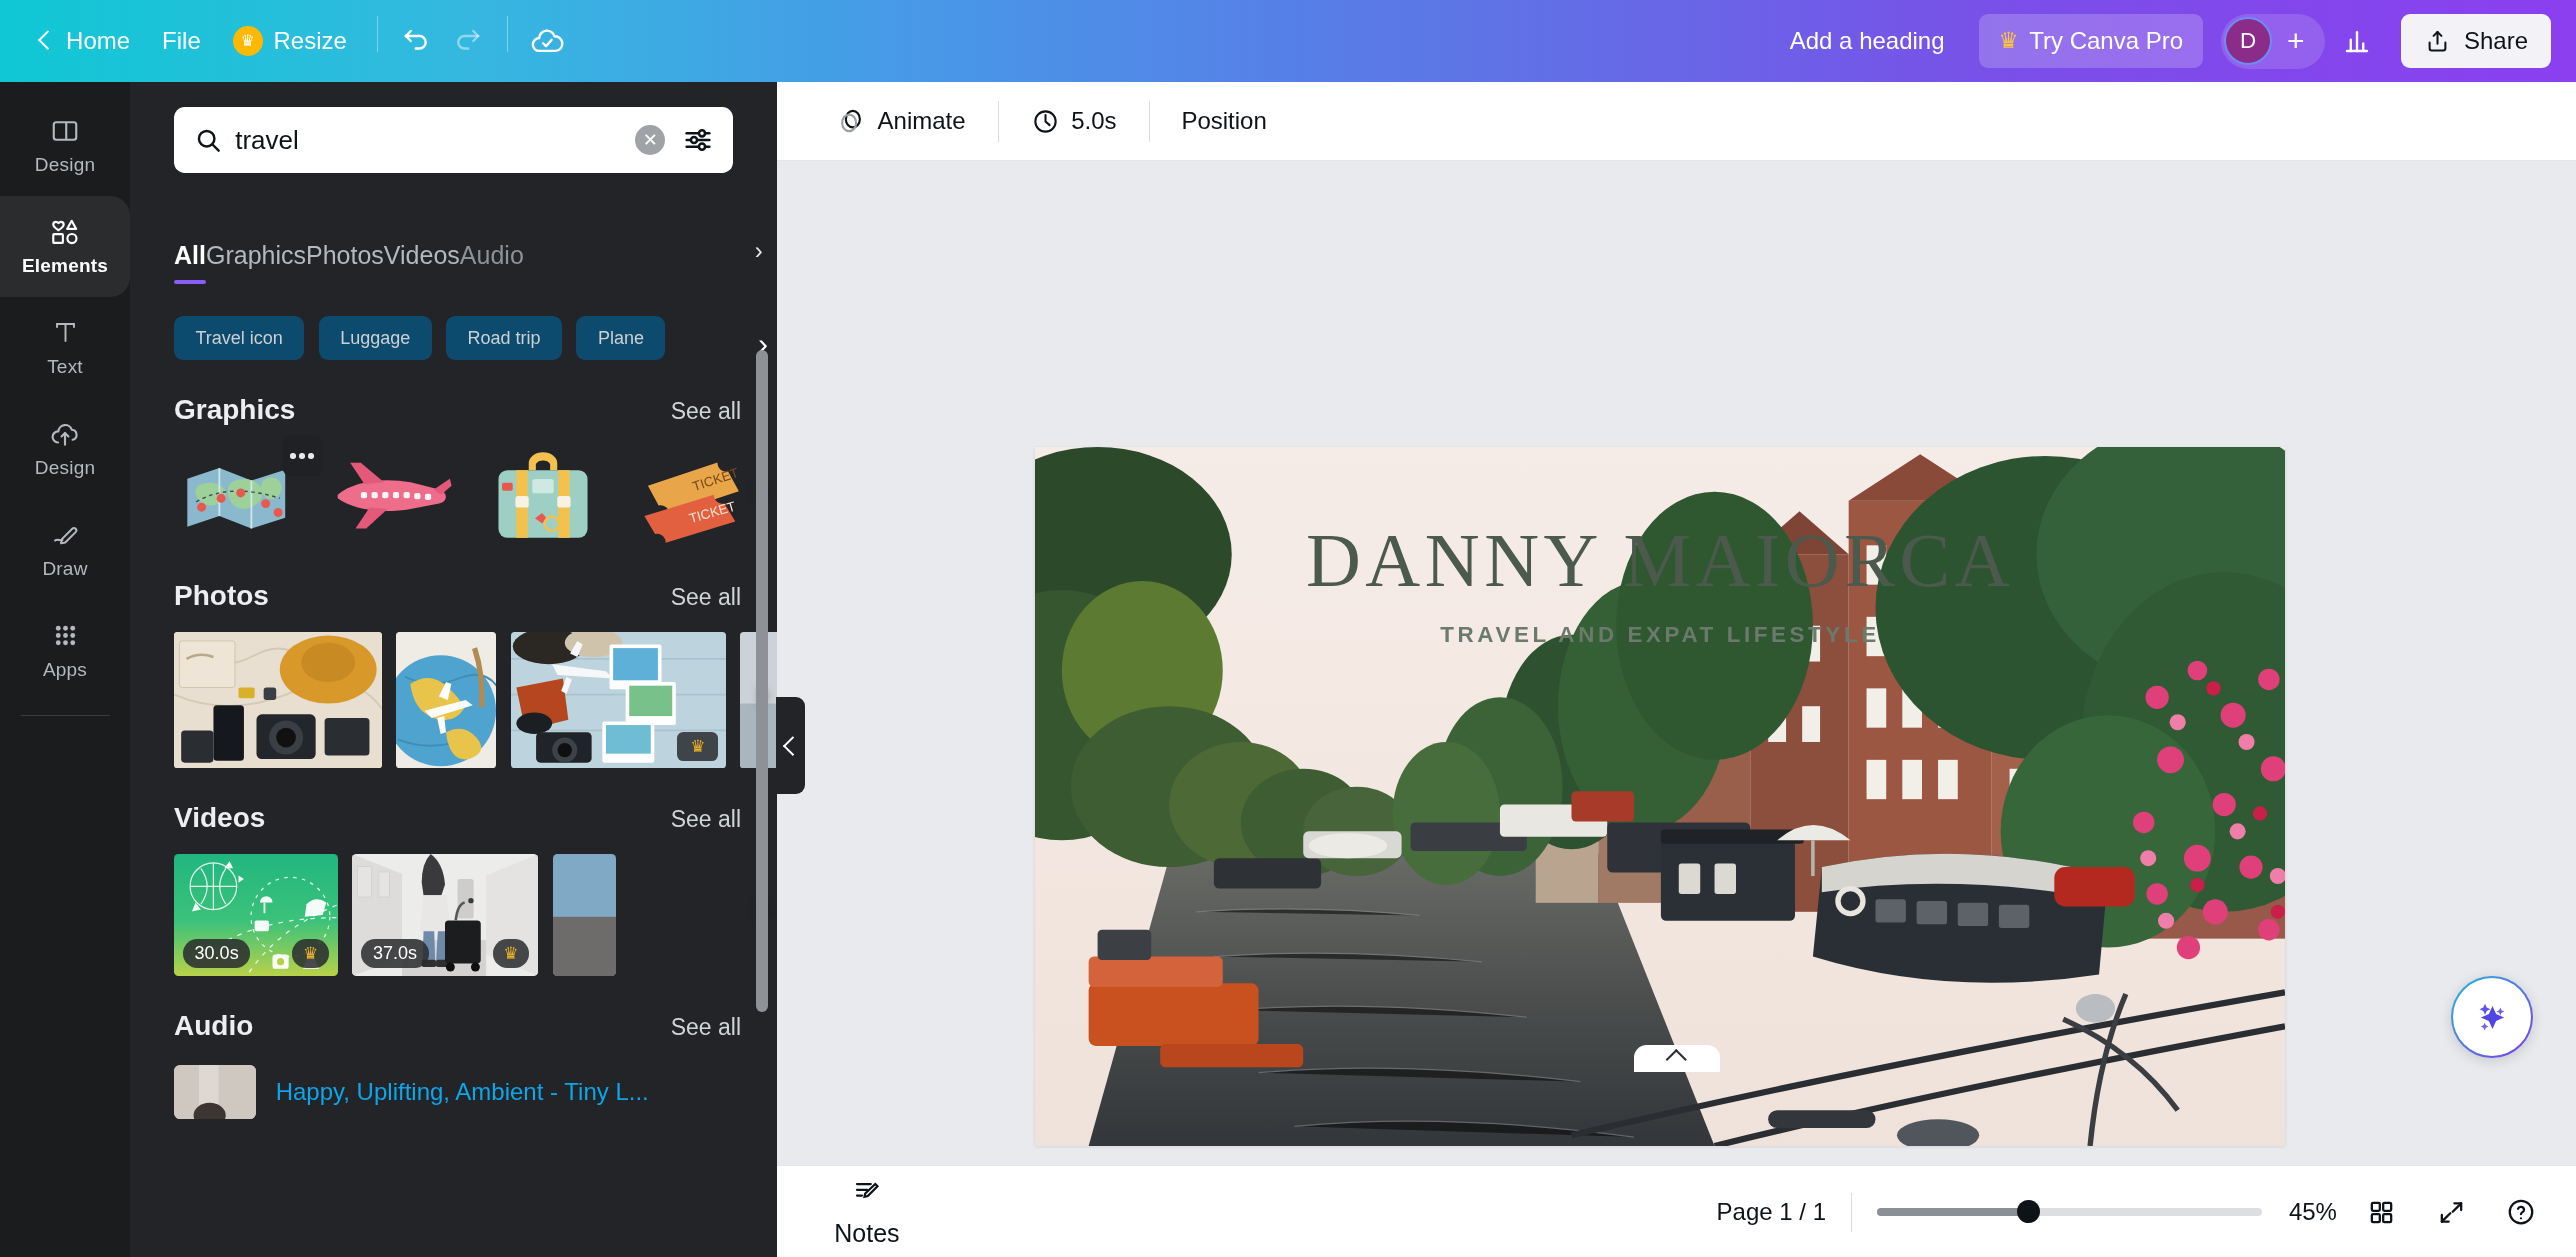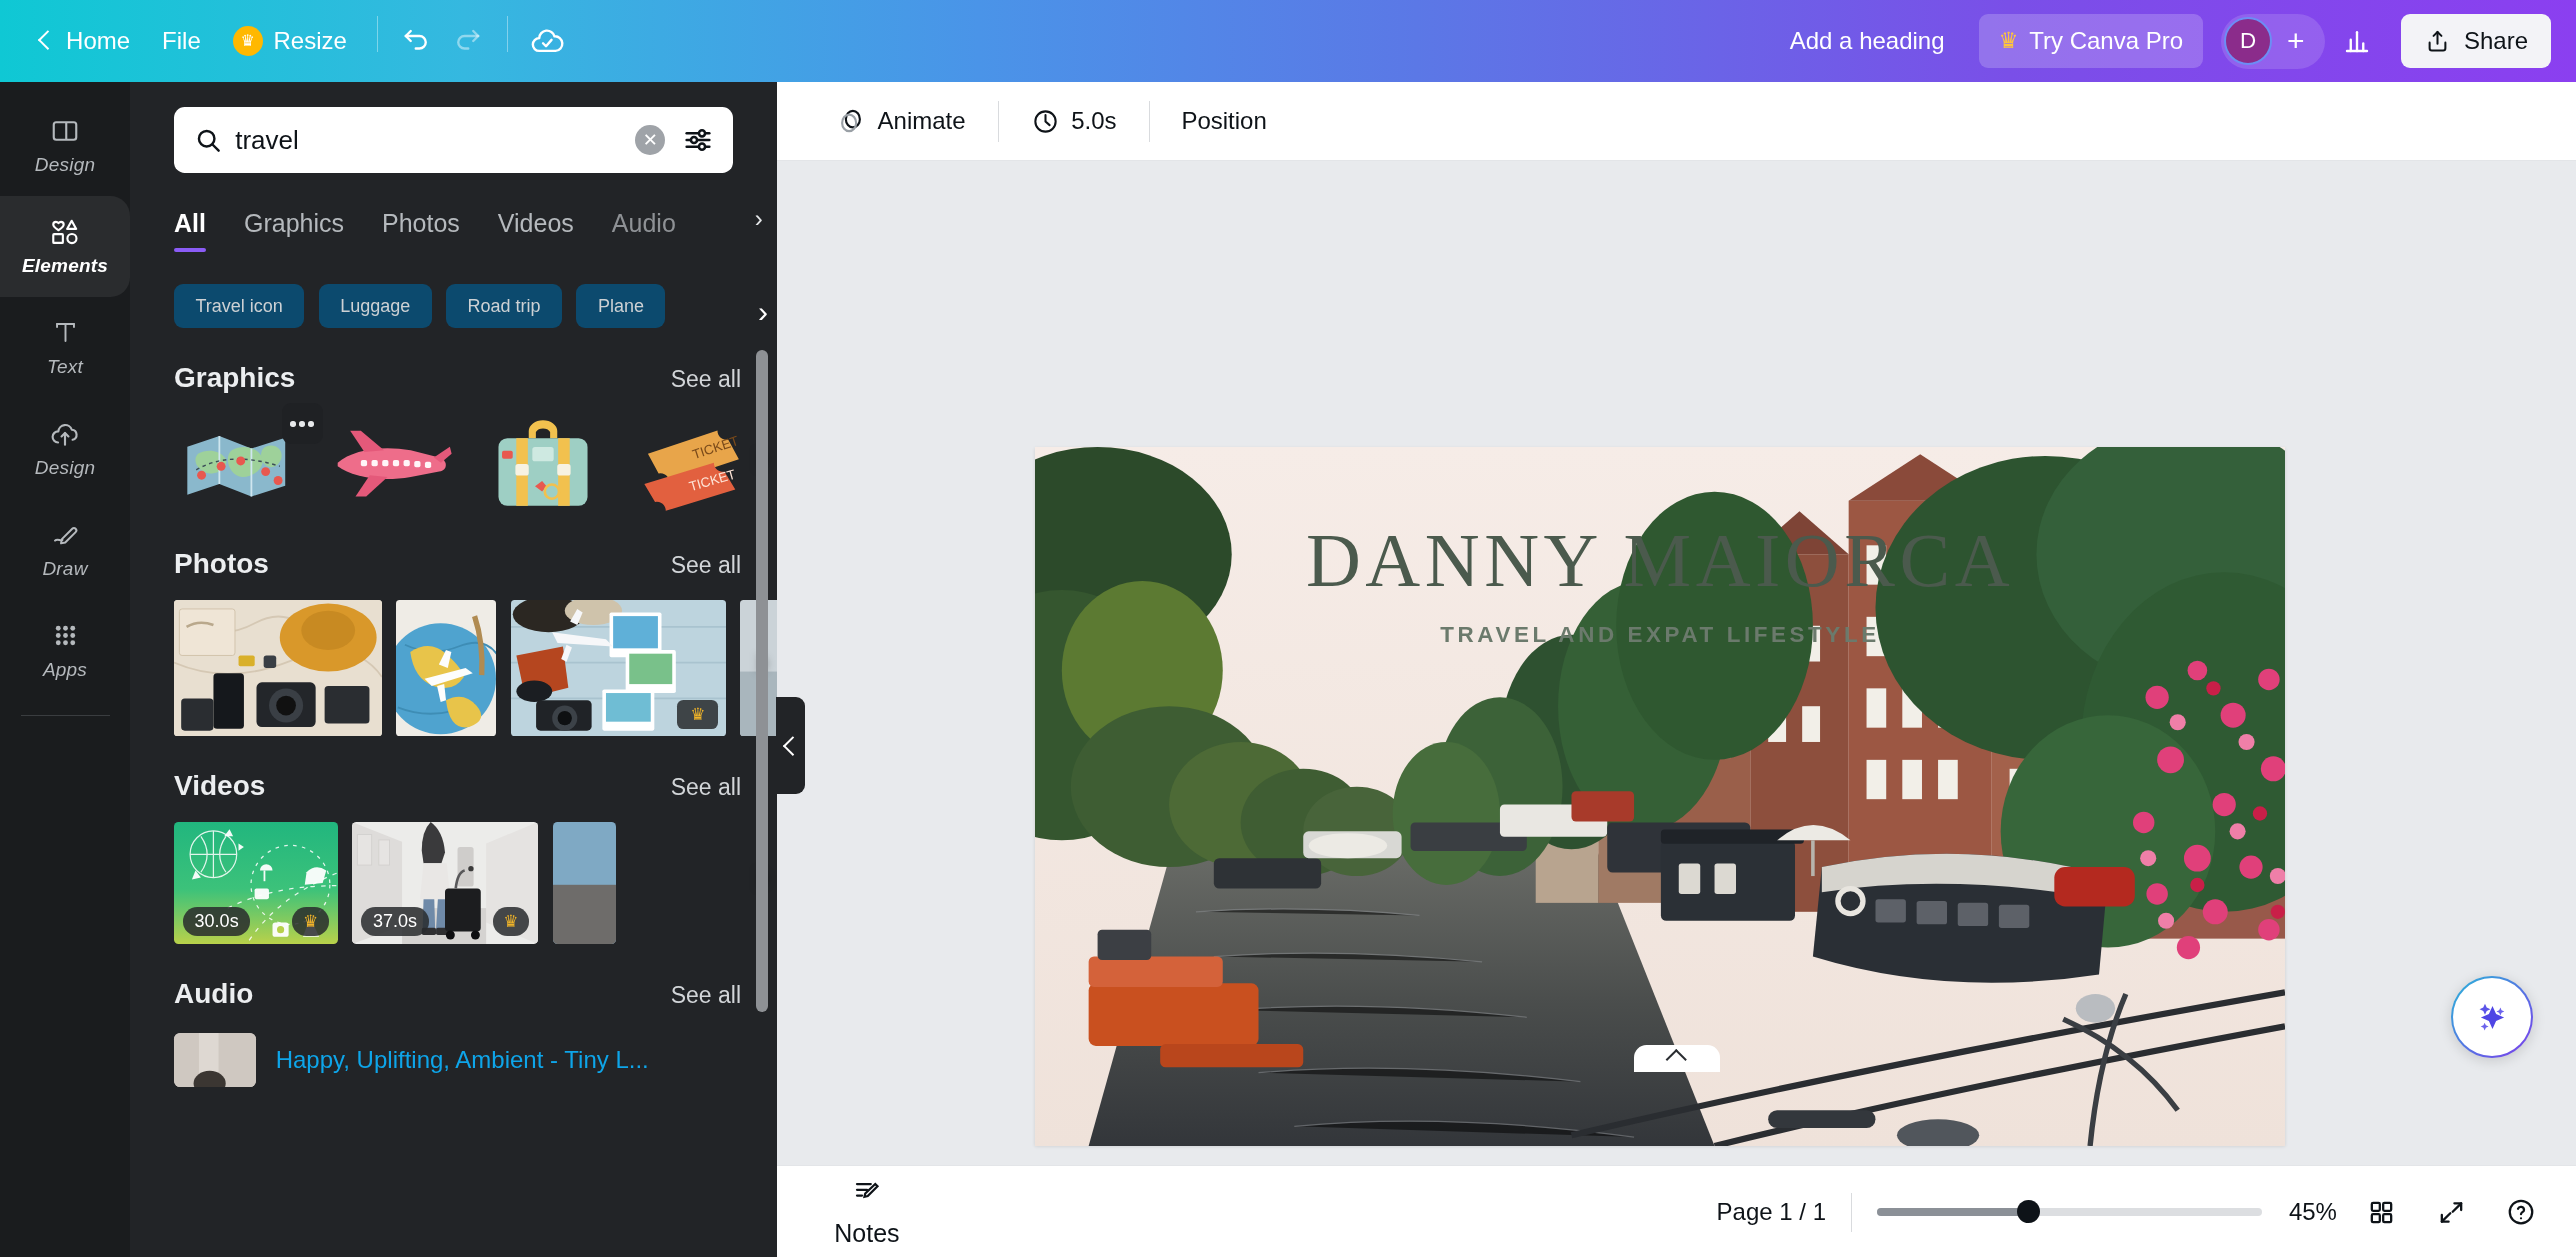--- a/index.html
+++ b/index.html
@@ -73,21 +73,21 @@
 
   
   .rail {
     width: 130px; flex:0 0 130px; background:#1a1c1e;
     display:flex; flex-direction:column; align-items:center;
     padding-top: 12.5px; position:relative; z-index: 30;
   }
   .rail-item {
     width: 130px; height: 101px; display:flex; flex-direction:column;
     align-items:center; justify-content:center; gap:6.3px; cursor:pointer;
-    color:#b5b9bd; position:relative;font-style:italic;
+    color:#b5b9bd; position:relative;
   }
   .rail-item .rl { font-size: 19px; letter-spacing:0.2px; }
   .rail-item.active { background:#2a2c2e; color:#fff; border-radius: 0 19.7px 19.7px 0; }
   .rail-item.active .rl { color:#fff; font-weight:600; }
   .rail-sep { width: 89px; height:0.9px; background:#3a3d40; margin: 14.3px 0; }
   .rail-icon { width:34px; height:34px; display:flex; align-items:center; justify-content:center; }
   .rail-icon svg { display:block; }
 
   
   .panel {
@@ -107,22 +107,22 @@
     flex:1; border:0; outline:0; font-size:26px; color:#0e1318;
     font-family:"Liberation Sans", sans-serif; background:transparent;
   }
   .clear-btn {
     width:30px;height:30px;border-radius:50%;background:#9fa3a8;color:#fff;
     display:flex;align-items:center;justify-content:center;font-size:18px;cursor:pointer;flex:0 0 30px;
   }
   .filter-btn { width:41px;height:41px;display:flex;align-items:center;justify-content:center;cursor:pointer; flex:0 0 41px;}
 
   .tabs {
-    display:flex; align-items:flex-end; gap: 38px; padding: 36px 0 0 44px;
-    position:relative; color:#b5b9bd; font-size:25px;
+    display:flex; align-items:flex-end; padding: 36px 0 0 44px;
+    position:relative; color:#b5b9bd; font-size:25px;margin-top:32px;
   }
   .tab { padding-bottom: 14.3px; cursor:pointer; white-space:nowrap; position:relative; }
   .tab.active { color:#fff; font-weight:600; }
   .tab.active::after {
     content:''; position:absolute; left:0; right:0; bottom:0; height:4.5px;
     background:#8b5cf6; border-radius:2.7px;
   }
   .tab.faded { color:#8e9195; }
   .tabs-arrow {
     position:absolute; right: 14.3px; bottom: 19.7px; color:#e6e8ea; font-size:24px; cursor:pointer;

